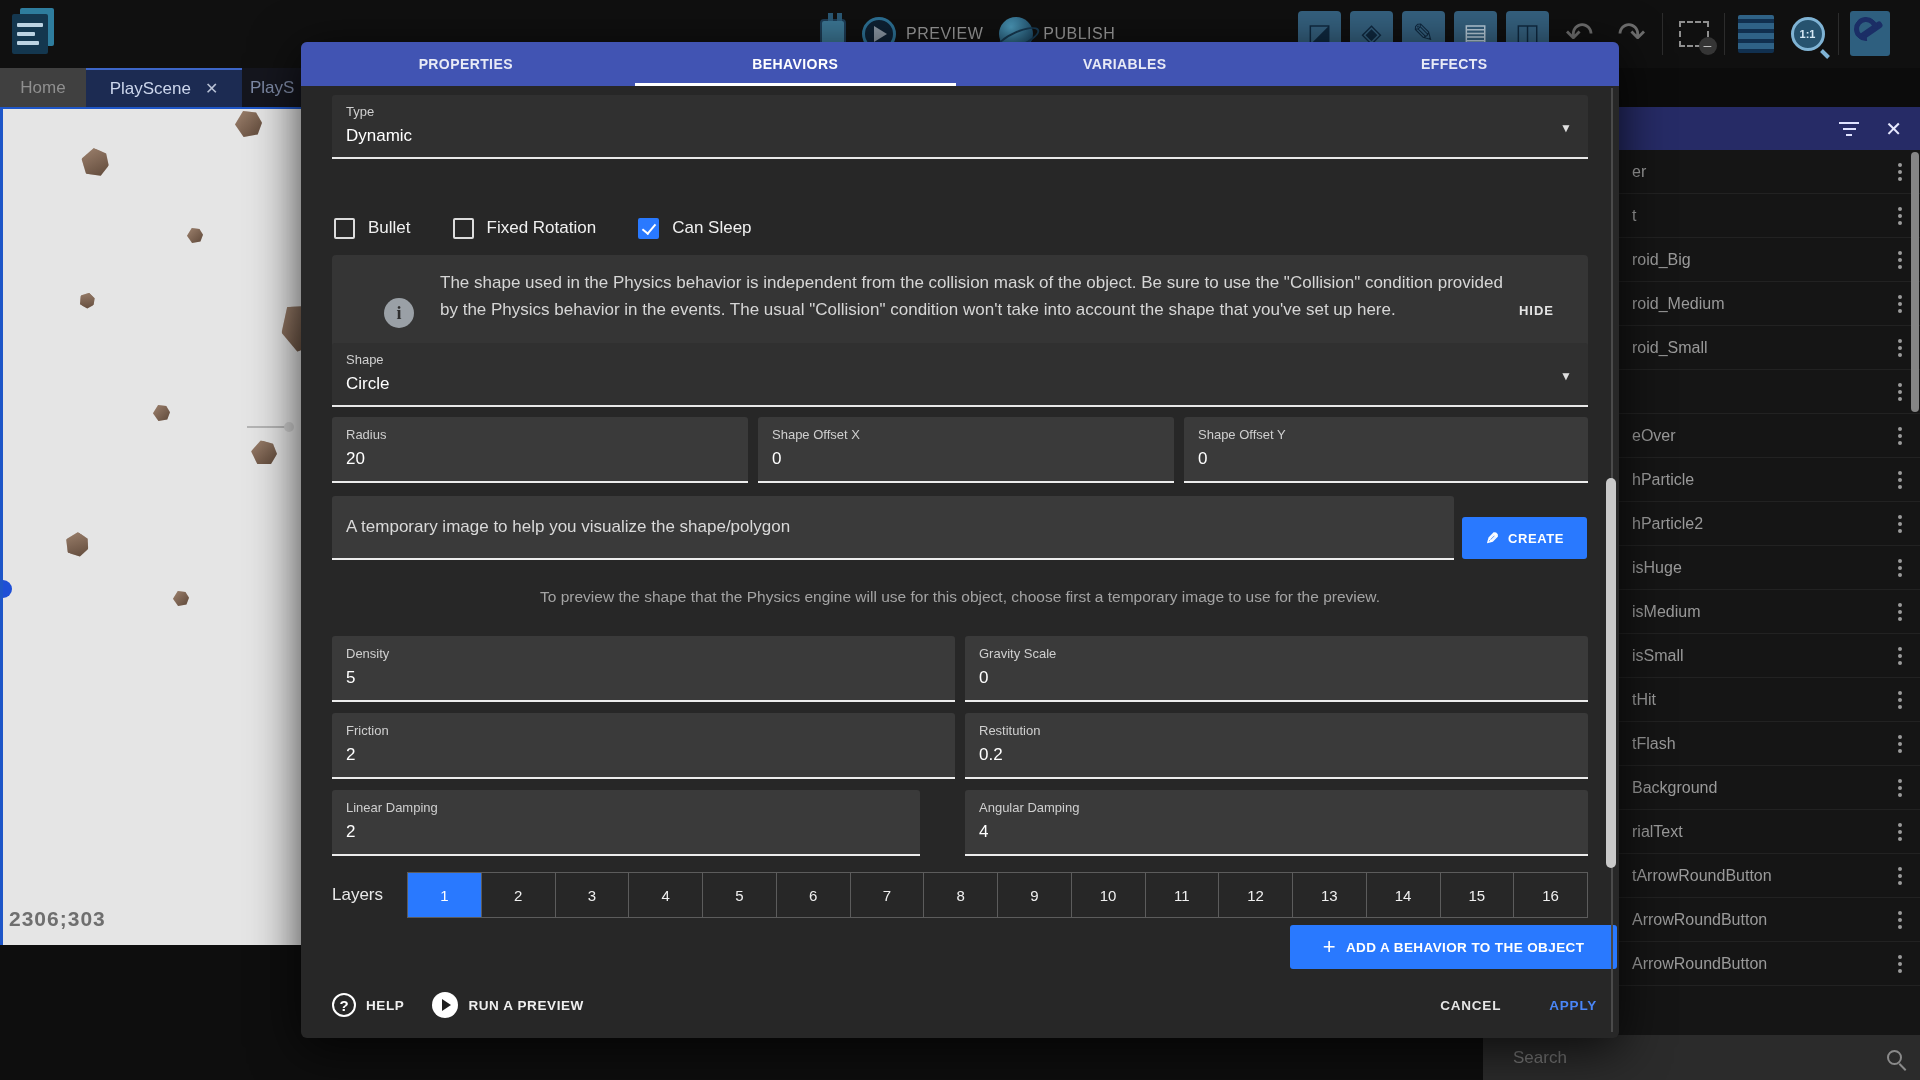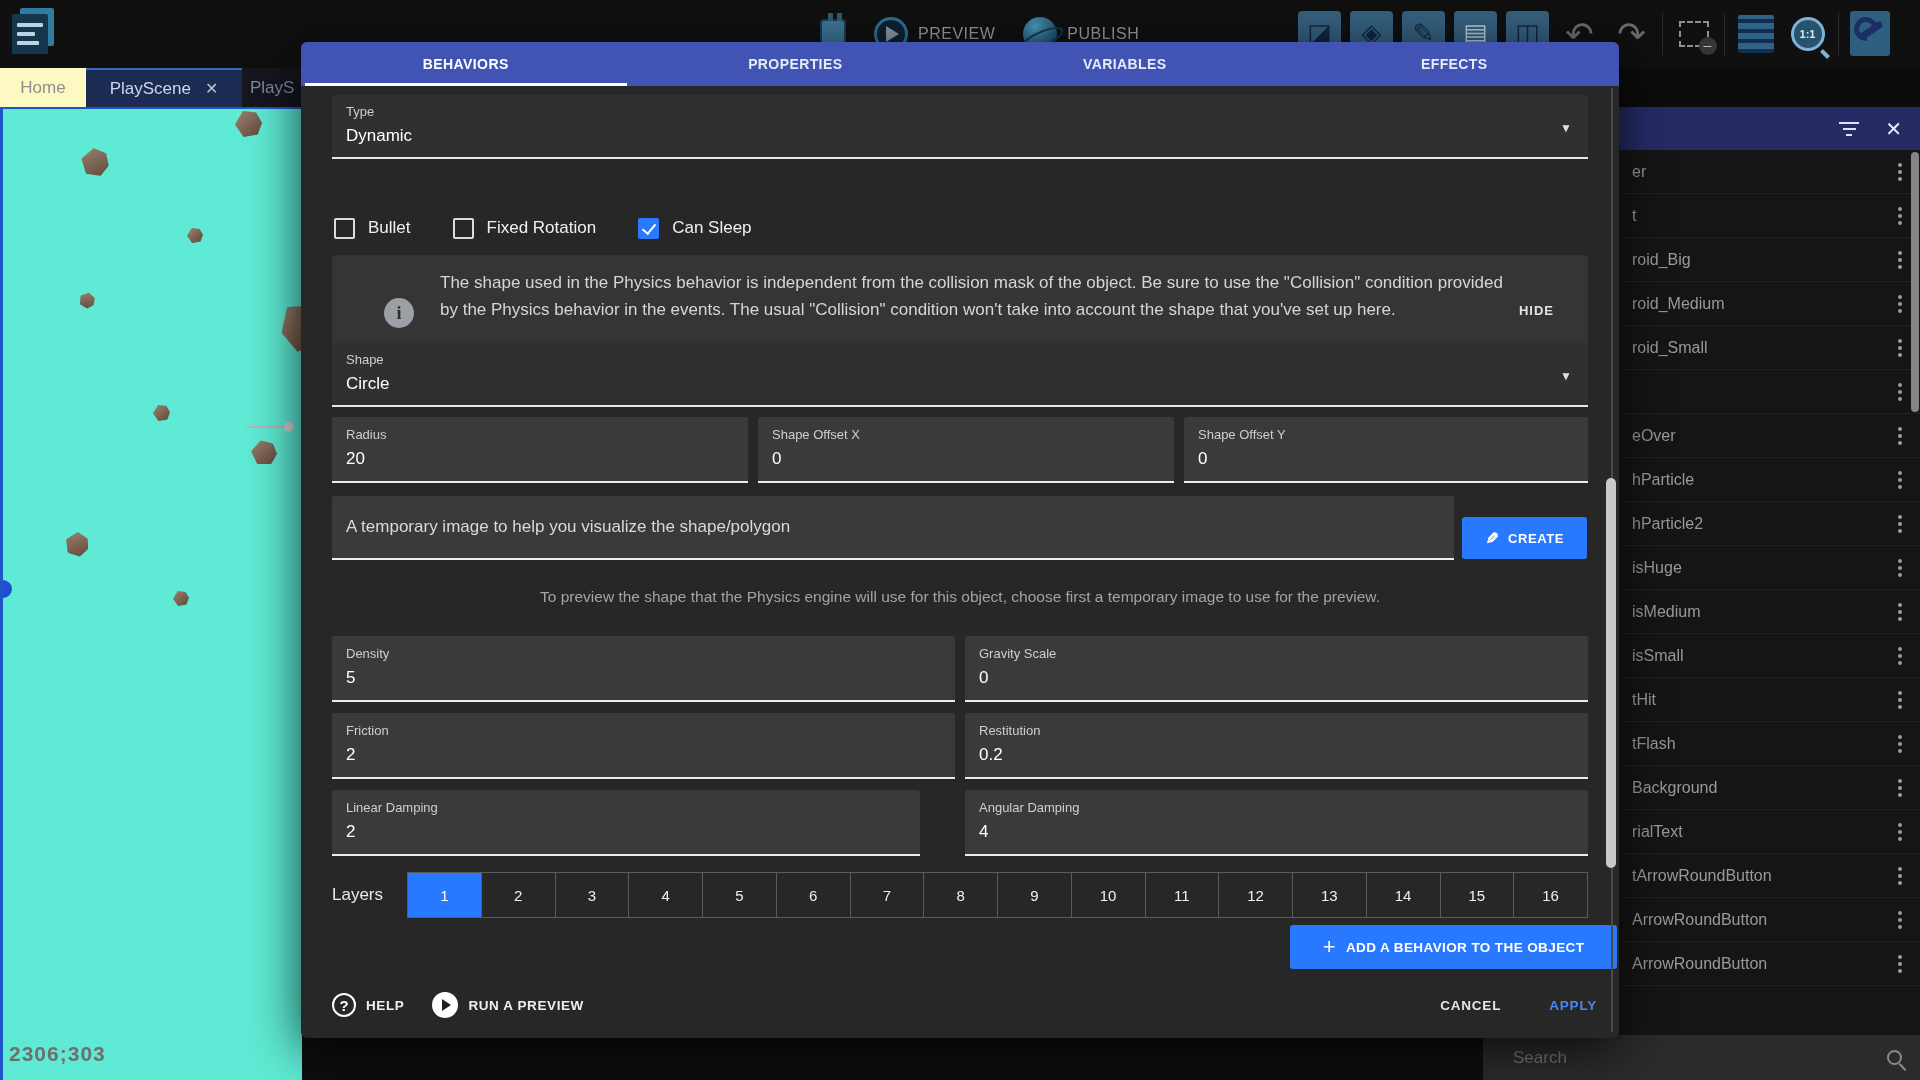--- a/index.html
+++ b/index.html
@@ -9,21 +9,21 @@
 
   
   .toolbar { position:absolute; left:0; top:0; width:1920px; height:68px; background:#101010; }
   .pm-icon { position:absolute; left:12px; top:8px; width:42px; height:46px; cursor:pointer; }
   .pm-back { position:absolute; left:8px; top:0; width:34px; height:38px; background:#2e7d9e; border-radius:2px; }
   .pm-front { position:absolute; left:0; top:6px; width:36px; height:40px; background:#14374f; border-radius:2px;
     display:flex; flex-direction:column; justify-content:center; gap:5px; padding:0 5px; }
   .pm-front i { display:block; height:4px; background:#bcd3e2; border-radius:1px; }
   .pm-front i:nth-child(2){ width:70%; } .pm-front i:nth-child(3){ width:85%; }
 
-  .tb-center { position:absolute; left:820px; top:0; height:68px; display:flex; align-items:center; gap:28px; }
+  .tb-center { position:absolute; left:820px; top:0; height:68px; display:flex; align-items:center; gap:16px; }
   .debug-chip { position:relative; width:26px; height:30px; background:#3c7795; border:2px solid #1d3c55; border-radius:4px; }
   .debug-chip::before { content:""; position:absolute; left:6px; top:-8px; width:5px; height:8px; background:#2b5a77; }
   .debug-chip::after { content:""; position:absolute; right:2px; top:-8px; width:5px; height:8px; background:#2b5a77; }
   .circle-btn { width:34px; height:34px; border-radius:50%; background:#0e2133; border:3px solid #2d7296;
     display:flex; align-items:center; justify-content:center; }
   .circle-btn .tri { width:0; height:0; border-left:13px solid #8c99a5; border-top:8px solid transparent; border-bottom:8px solid transparent; margin-left:3px; }
   .planet { width:34px; height:34px; border-radius:50%; background:radial-gradient(circle at 35% 30%, #4d9cbd, #1d4a66 75%); position:relative; }
   .planet::after { content:""; position:absolute; left:-4px; top:14px; width:42px; height:12px;
     border:2px solid #173a52; border-radius:50%; transform:rotate(-24deg); }
   .tb-label { color:#9c9c9c; font-size:16px; letter-spacing:0.5px; cursor:pointer; }
@@ -48,27 +48,27 @@
   .wrench-tile { width:40px; height:45px; background:#2e5f7f; border-radius:3px; position:relative; overflow:hidden; }
   .wrench-tile::before { content:""; position:absolute; left:8px; top:16px; width:26px; height:7px;
     background:#1b2e66; transform:rotate(-35deg); border-radius:3px; }
   .wrench-tile::after { content:""; position:absolute; left:4px; top:6px; width:14px; height:14px;
     border:5px solid #1b2e66; border-radius:50%; border-right-color:transparent; transform:rotate(40deg); }
 
   
   .tabbar { position:absolute; left:0; top:68px; width:1920px; height:39px; background:#0c0c0c; display:flex; }
   .stab { height:39px; display:flex; align-items:center; justify-content:center; gap:14px;
     font-size:17px; color:#8f8f8f; cursor:pointer; }
-  .stab.home { width:86px; background:#fef9c3; }
+  .stab.home { width:86px; background:#404040; }
   .stab.active { width:156px; background:#1c2b52; color:#ccd6ec; border-top:2px solid #3d66c8; }
   .stab.partial { width:60px; background:#15161e; color:#7e8aa6; overflow:hidden; justify-content:flex-start; padding-left:8px; }
   .stab .x { color:#b9c2d6; font-size:16px; }
 
   
-  .scene { position:absolute; left:0; top:107px; width:302px; height:973px; background:#5eead4;
+  .scene { position:absolute; left:0; top:107px; width:302px; height:838px; background:#e5e5e5;
     border-left:3px solid #1e56c8; border-top:2px solid #1e56c8; overflow:hidden; }
   .asteroid { position:absolute; background:#7d5f4b; clip-path:polygon(30% 0, 78% 6%, 100% 45%, 84% 90%, 32% 100%, 0 52%); }
   .asteroid::after { content:""; position:absolute; inset:0; background:linear-gradient(135deg, rgba(255,235,215,0.25), rgba(0,0,0,0.25)); }
   .turret { position:absolute; width:42px; height:2px; background:#b5b5b5; }
   .turret::after { content:""; position:absolute; right:-5px; top:-4px; width:10px; height:10px; border-radius:50%; background:#cfcfcf; }
   .blue-dot { position:absolute; width:18px; height:18px; border-radius:50%; background:#1e4fd6; }
   .coords { position:absolute; left:6px; bottom:14px; color:#6f6f6f; font-size:21px; font-weight:bold; letter-spacing:1px; }
 
   
   .sidebar { position:absolute; left:1483px; top:107px; width:437px; height:973px; background:#151515; z-index:2; }
@@ -409,22 +409,22 @@
     </div>
     <div class="sb-scroll"></div>
     <div class="sb-search">
       <span class="ph">Search</span>
       <span class="mag"></span>
     </div>
   </div>
 
   <div class="dialog">
     <div class="dlg-tabs">
+      <div class="dlg-tab">PROPERTIES</div>
       <div class="dlg-tab active">BEHAVIORS</div>
-      <div class="dlg-tab">PROPERTIES</div>
       <div class="dlg-tab">VARIABLES</div>
       <div class="dlg-tab">EFFECTS</div>
     </div>
 
     <div class="select-row" style="top:53px;">
       <span class="f-label">Type</span>
       <span class="f-value">Dynamic</span>
       <span class="caret">▼</span>
     </div>
 

